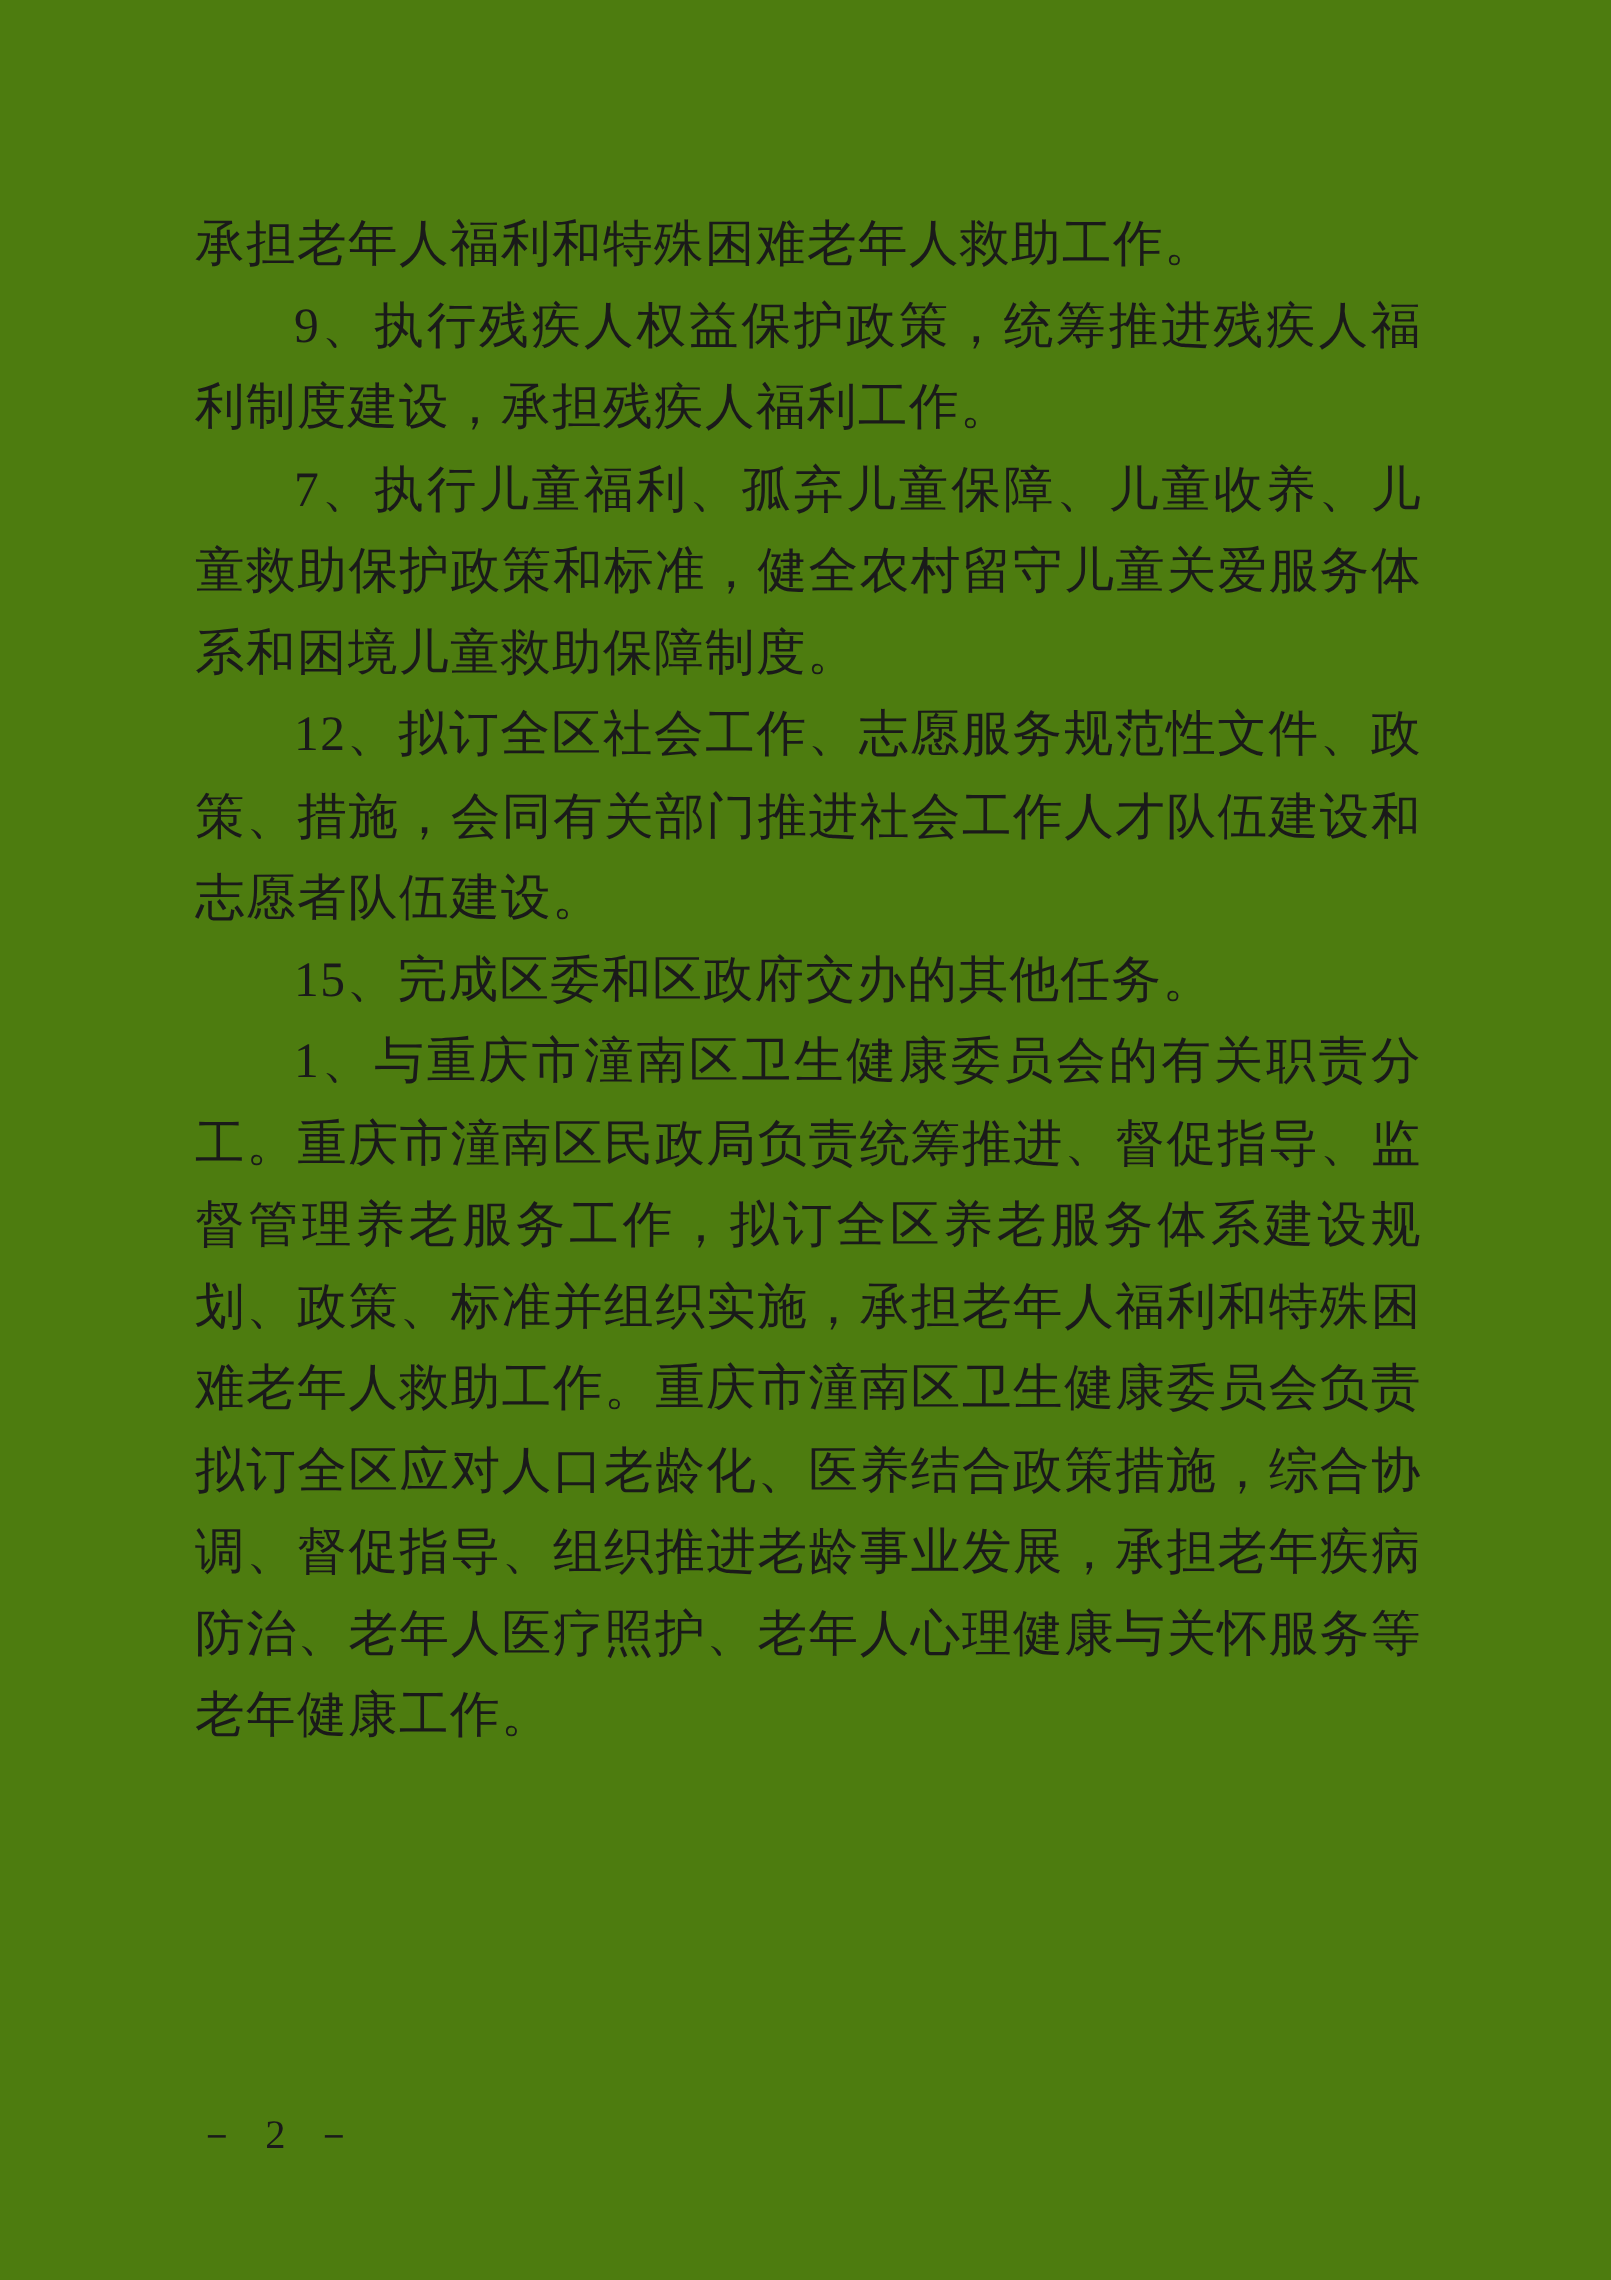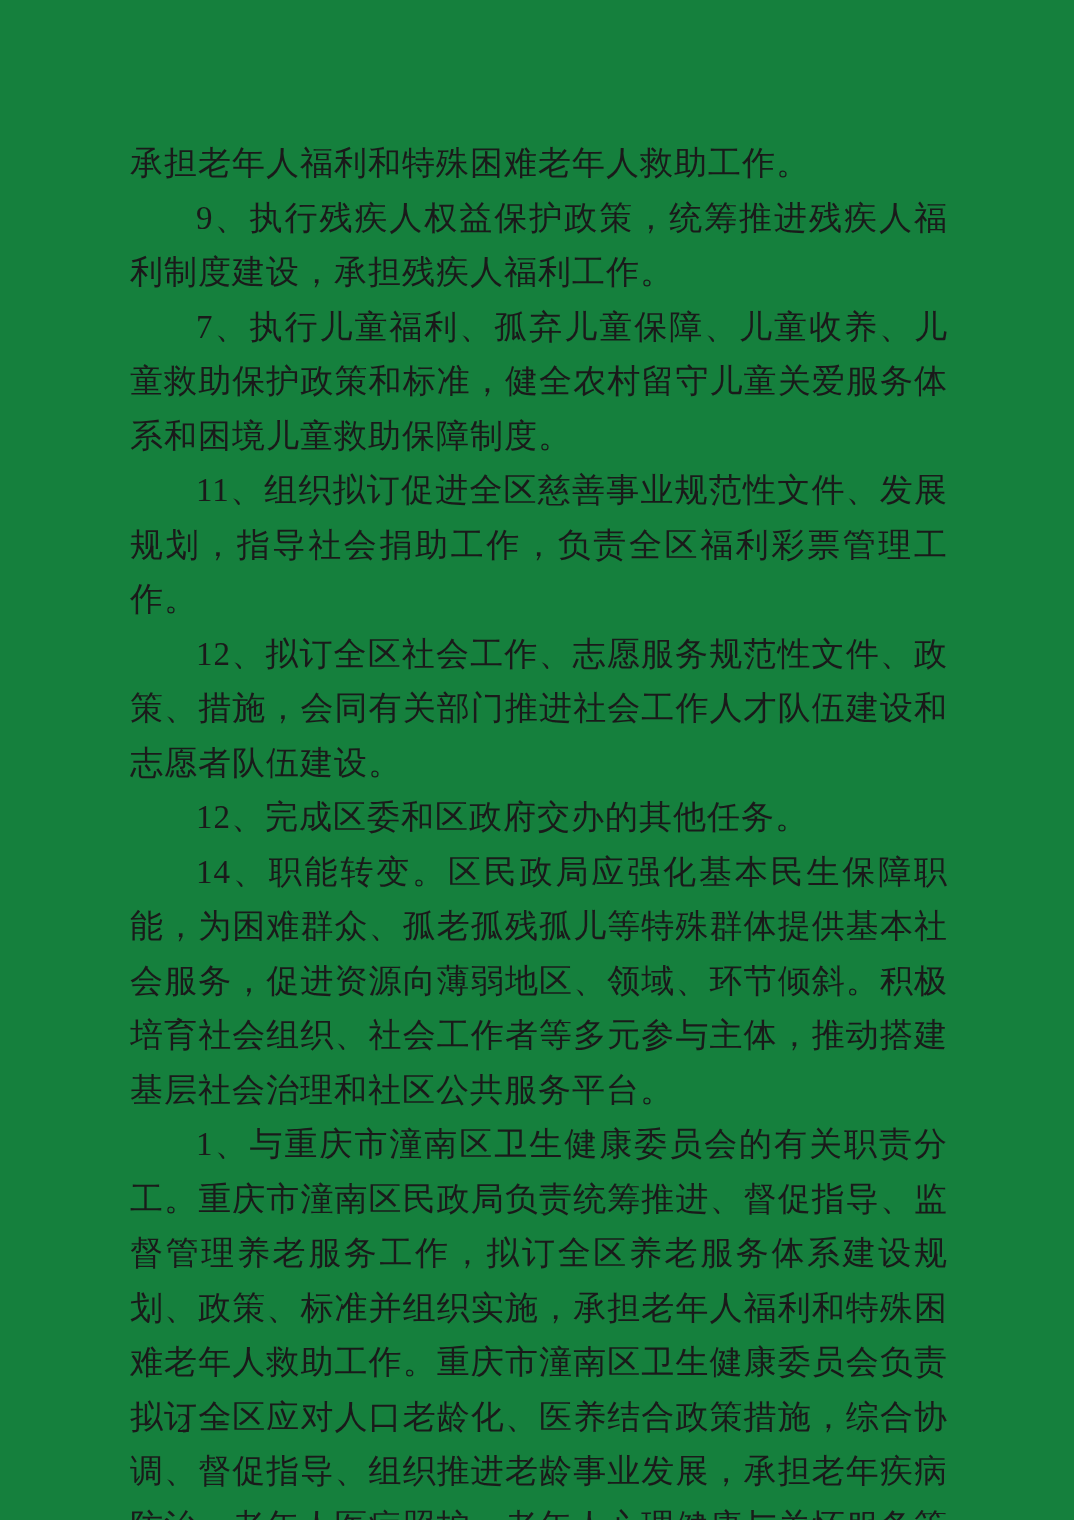--- a/index.html
+++ b/index.html
@@ -4,21 +4,21 @@
 <style>
   html, body {
     margin: 0;
     padding: 0;
     background: #ffffff;
   }
   .page {
     position: relative;
     width: 1074px;
     height: 1520px;
-    background: #15803d;
+    background: #4d7c0f;
     overflow: hidden;
     font-family: "Liberation Serif", serif;
     color: #1a1a1a;
   }
   .content {
     position: absolute;
     left: 130px;
     top: 136px;
     width: 818px;
   }
@@ -47,20 +47,18 @@
   }
 </style>
 </head>
 <body>
 
 <div class="page">
   <div class="content">
       <p class="para">承担老年人福利和特殊困难老年人救助工作。</p>
       <p class="para indent">9、执行残疾人权益保护政策，统筹推进残疾人福利制度建设，承担残疾人福利工作。</p>
       <p class="para indent">7、执行儿童福利、孤弃儿童保障、儿童收养、儿童救助保护政策和标准，健全农村留守儿童关爱服务体系和困境儿童救助保障制度。</p>
-      <p class="para indent">11、组织拟订促进全区慈善事业规范性文件、发展规划，指导社会捐助工作，负责全区福利彩票管理工作。</p>
       <p class="para indent">12、拟订全区社会工作、志愿服务规范性文件、政策、措施，会同有关部门推进社会工作人才队伍建设和志愿者队伍建设。</p>
-      <p class="para indent">12、完成区委和区政府交办的其他任务。</p>
-      <p class="para indent">14、职能转变。区民政局应强化基本民生保障职能，为困难群众、孤老孤残孤儿等特殊群体提供基本社会服务，促进资源向薄弱地区、领域、环节倾斜。积极培育社会组织、社会工作者等多元参与主体，推动搭建基层社会治理和社区公共服务平台。</p>
+      <p class="para indent">15、完成区委和区政府交办的其他任务。</p>
       <p class="para indent">1、与重庆市潼南区卫生健康委员会的有关职责分工。重庆市潼南区民政局负责统筹推进、督促指导、监督管理养老服务工作，拟订全区养老服务体系建设规划、政策、标准并组织实施，承担老年人福利和特殊困难老年人救助工作。重庆市潼南区卫生健康委员会负责拟订全区应对人口老龄化、医养结合政策措施，综合协调、督促指导、组织推进老龄事业发展，承担老年疾病防治、老年人医疗照护、老年人心理健康与关怀服务等老年健康工作。</p>
     </div>
   <div class="footer">－ 2 －</div>
 </div>
 
 </body></html>

